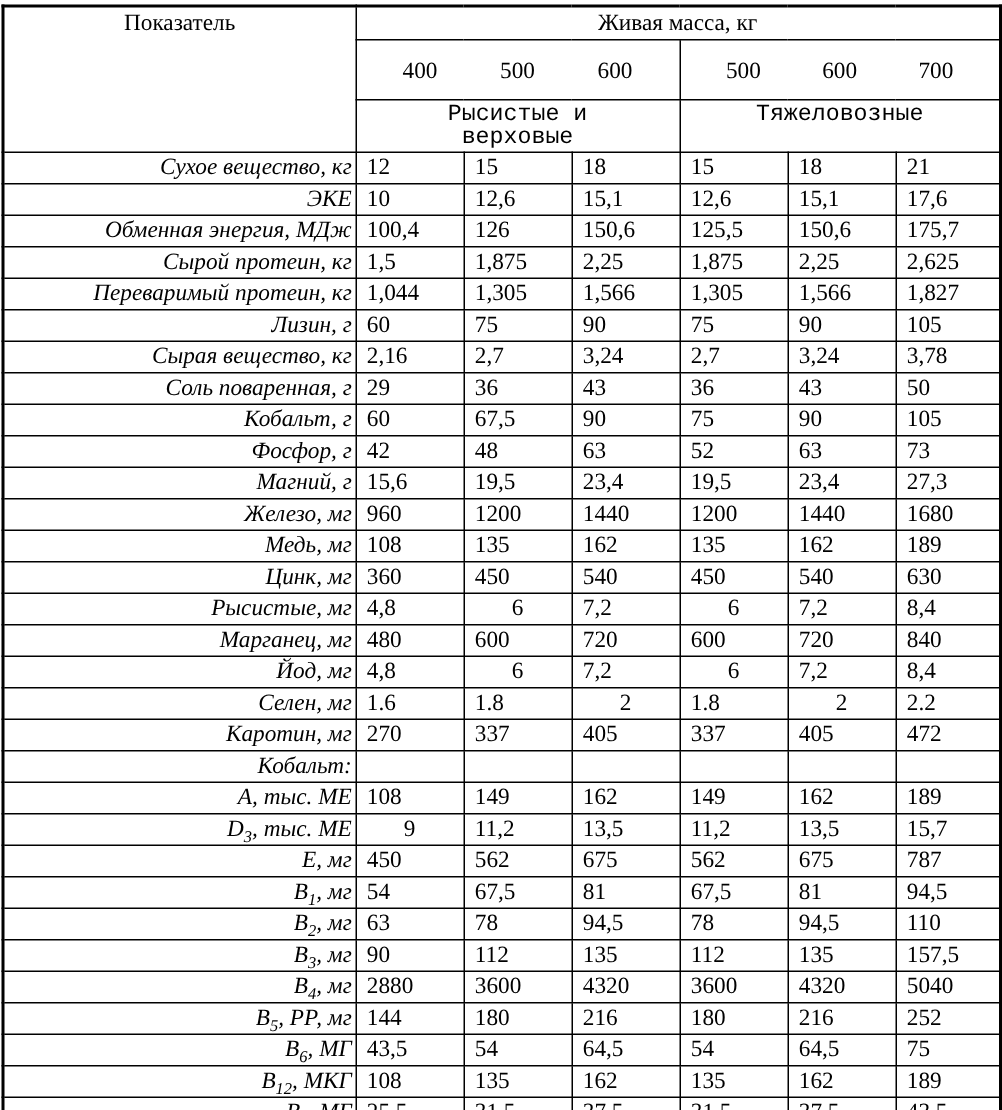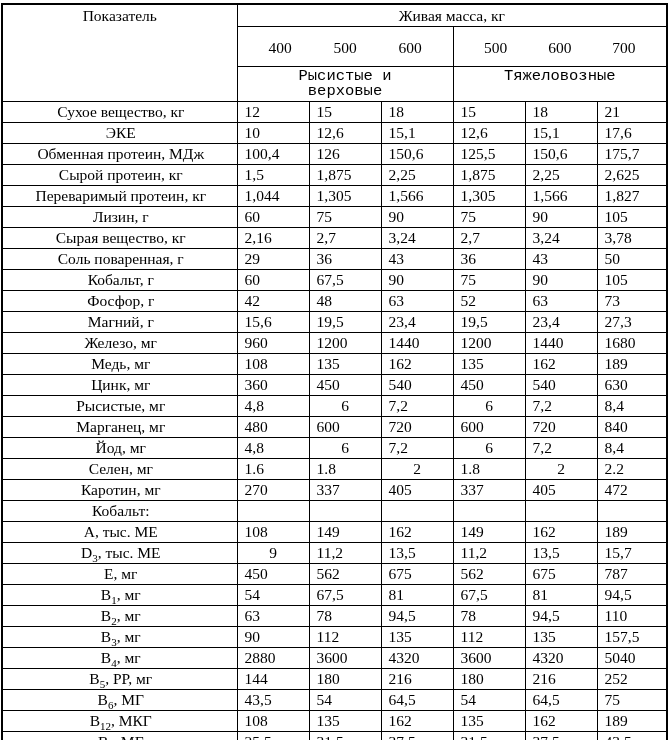--- a/index.html
+++ b/index.html
@@ -50,22 +50,23 @@
     vertical-align: top;
     text-align: center;
     padding-top: 2px;
     line-height: 1.0;
     font-family: Liberation Mono, monospace;
   }
   th.g1 span { display: block; }
   
   tbody tr { height: 21px; }
   td.lbl {
-    text-align: center;
+    text-align: right;
     padding: 1px 2px 1px 4px;
+    font-style: italic;
   }
   td.val {
     text-align: left;
     padding: 1px 2px 1px 7px;
   }
   td.val.c1 {
     text-align: center;
     padding-left: 2px;
   }
   sub { font-size: 11px; line-height: 0; }
@@ -125,21 +126,21 @@
       <tr>
         <td class="lbl"><span>ЭКЕ</span></td>
         <td class="val">10</td>
         <td class="val">12,6</td>
         <td class="val">15,1</td>
         <td class="val">12,6</td>
         <td class="val">15,1</td>
         <td class="val">17,6</td>
       </tr>
       <tr>
-        <td class="lbl"><span>Обменная протеин, МДж</span></td>
+        <td class="lbl"><span>Обменная энергия, МДж</span></td>
         <td class="val">100,4</td>
         <td class="val">126</td>
         <td class="val">150,6</td>
         <td class="val">125,5</td>
         <td class="val">150,6</td>
         <td class="val">175,7</td>
       </tr>
       <tr>
         <td class="lbl"><span>Сырой протеин, кг</span></td>
         <td class="val">1,5</td>

